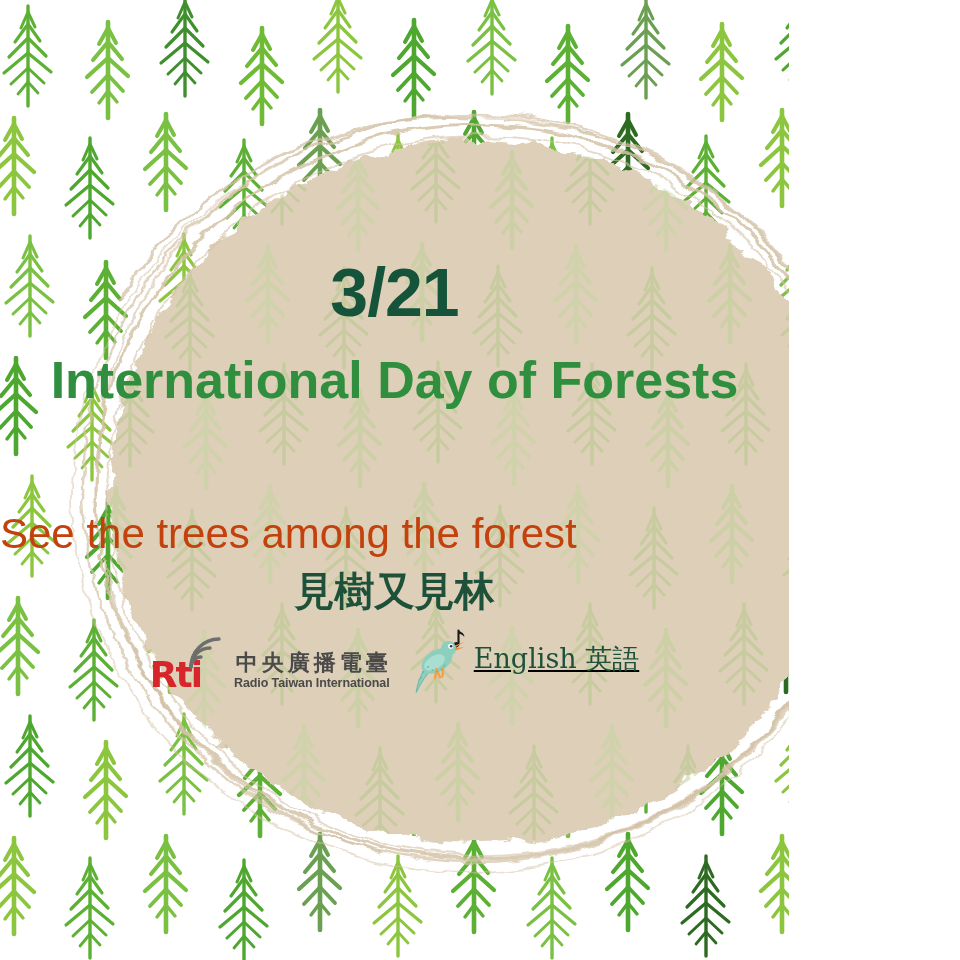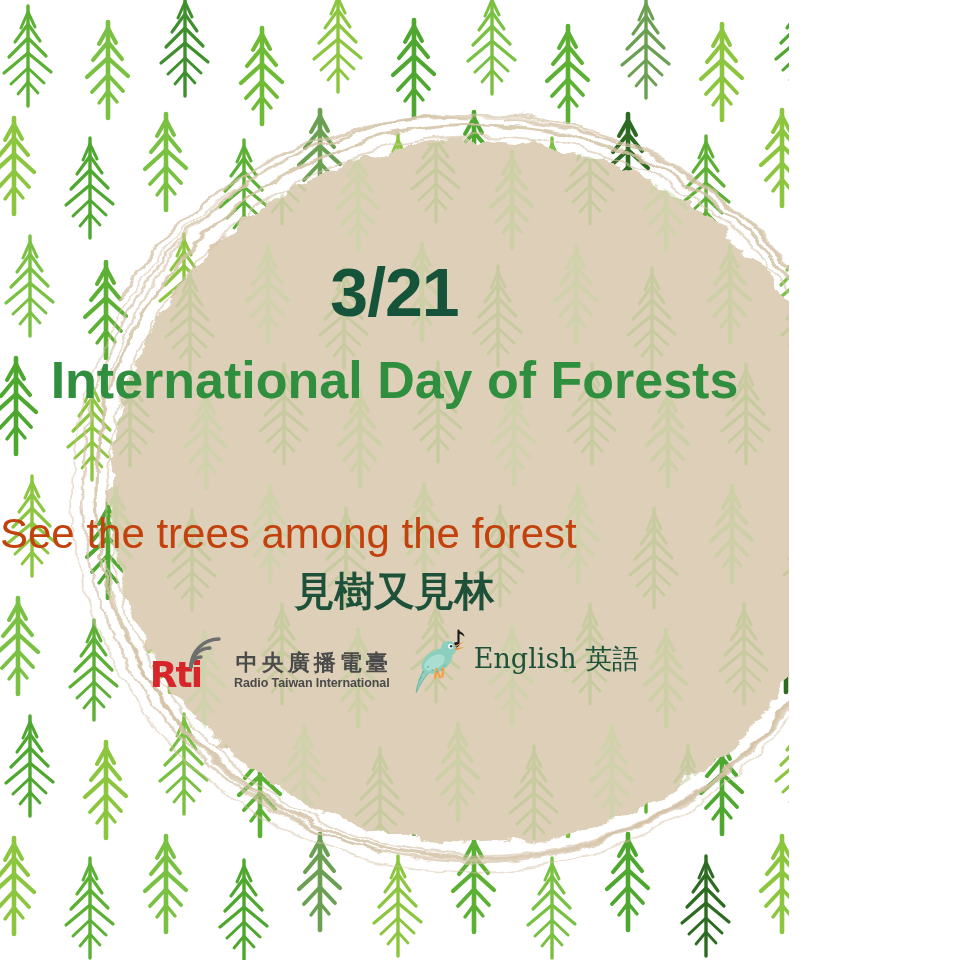--- a/index.html
+++ b/index.html
@@ -178,20 +178,21 @@
     letter-spacing: -0.1px;
     color: #4a4a4a;
     margin-top: 3px;
   }
 
   .lang-group {
     display: flex;
     align-items: center;
     gap: 2px;
     margin-left: 8px;
+    text-decoration: underline;
   }
   .bird-wrap {
     width: 62px;
     height: 72px;
     position: relative;
     display: block;
   }
   .lang-label {
     font-family: "DejaVu Serif", "Liberation Serif", serif;
     font-size: 27px;

